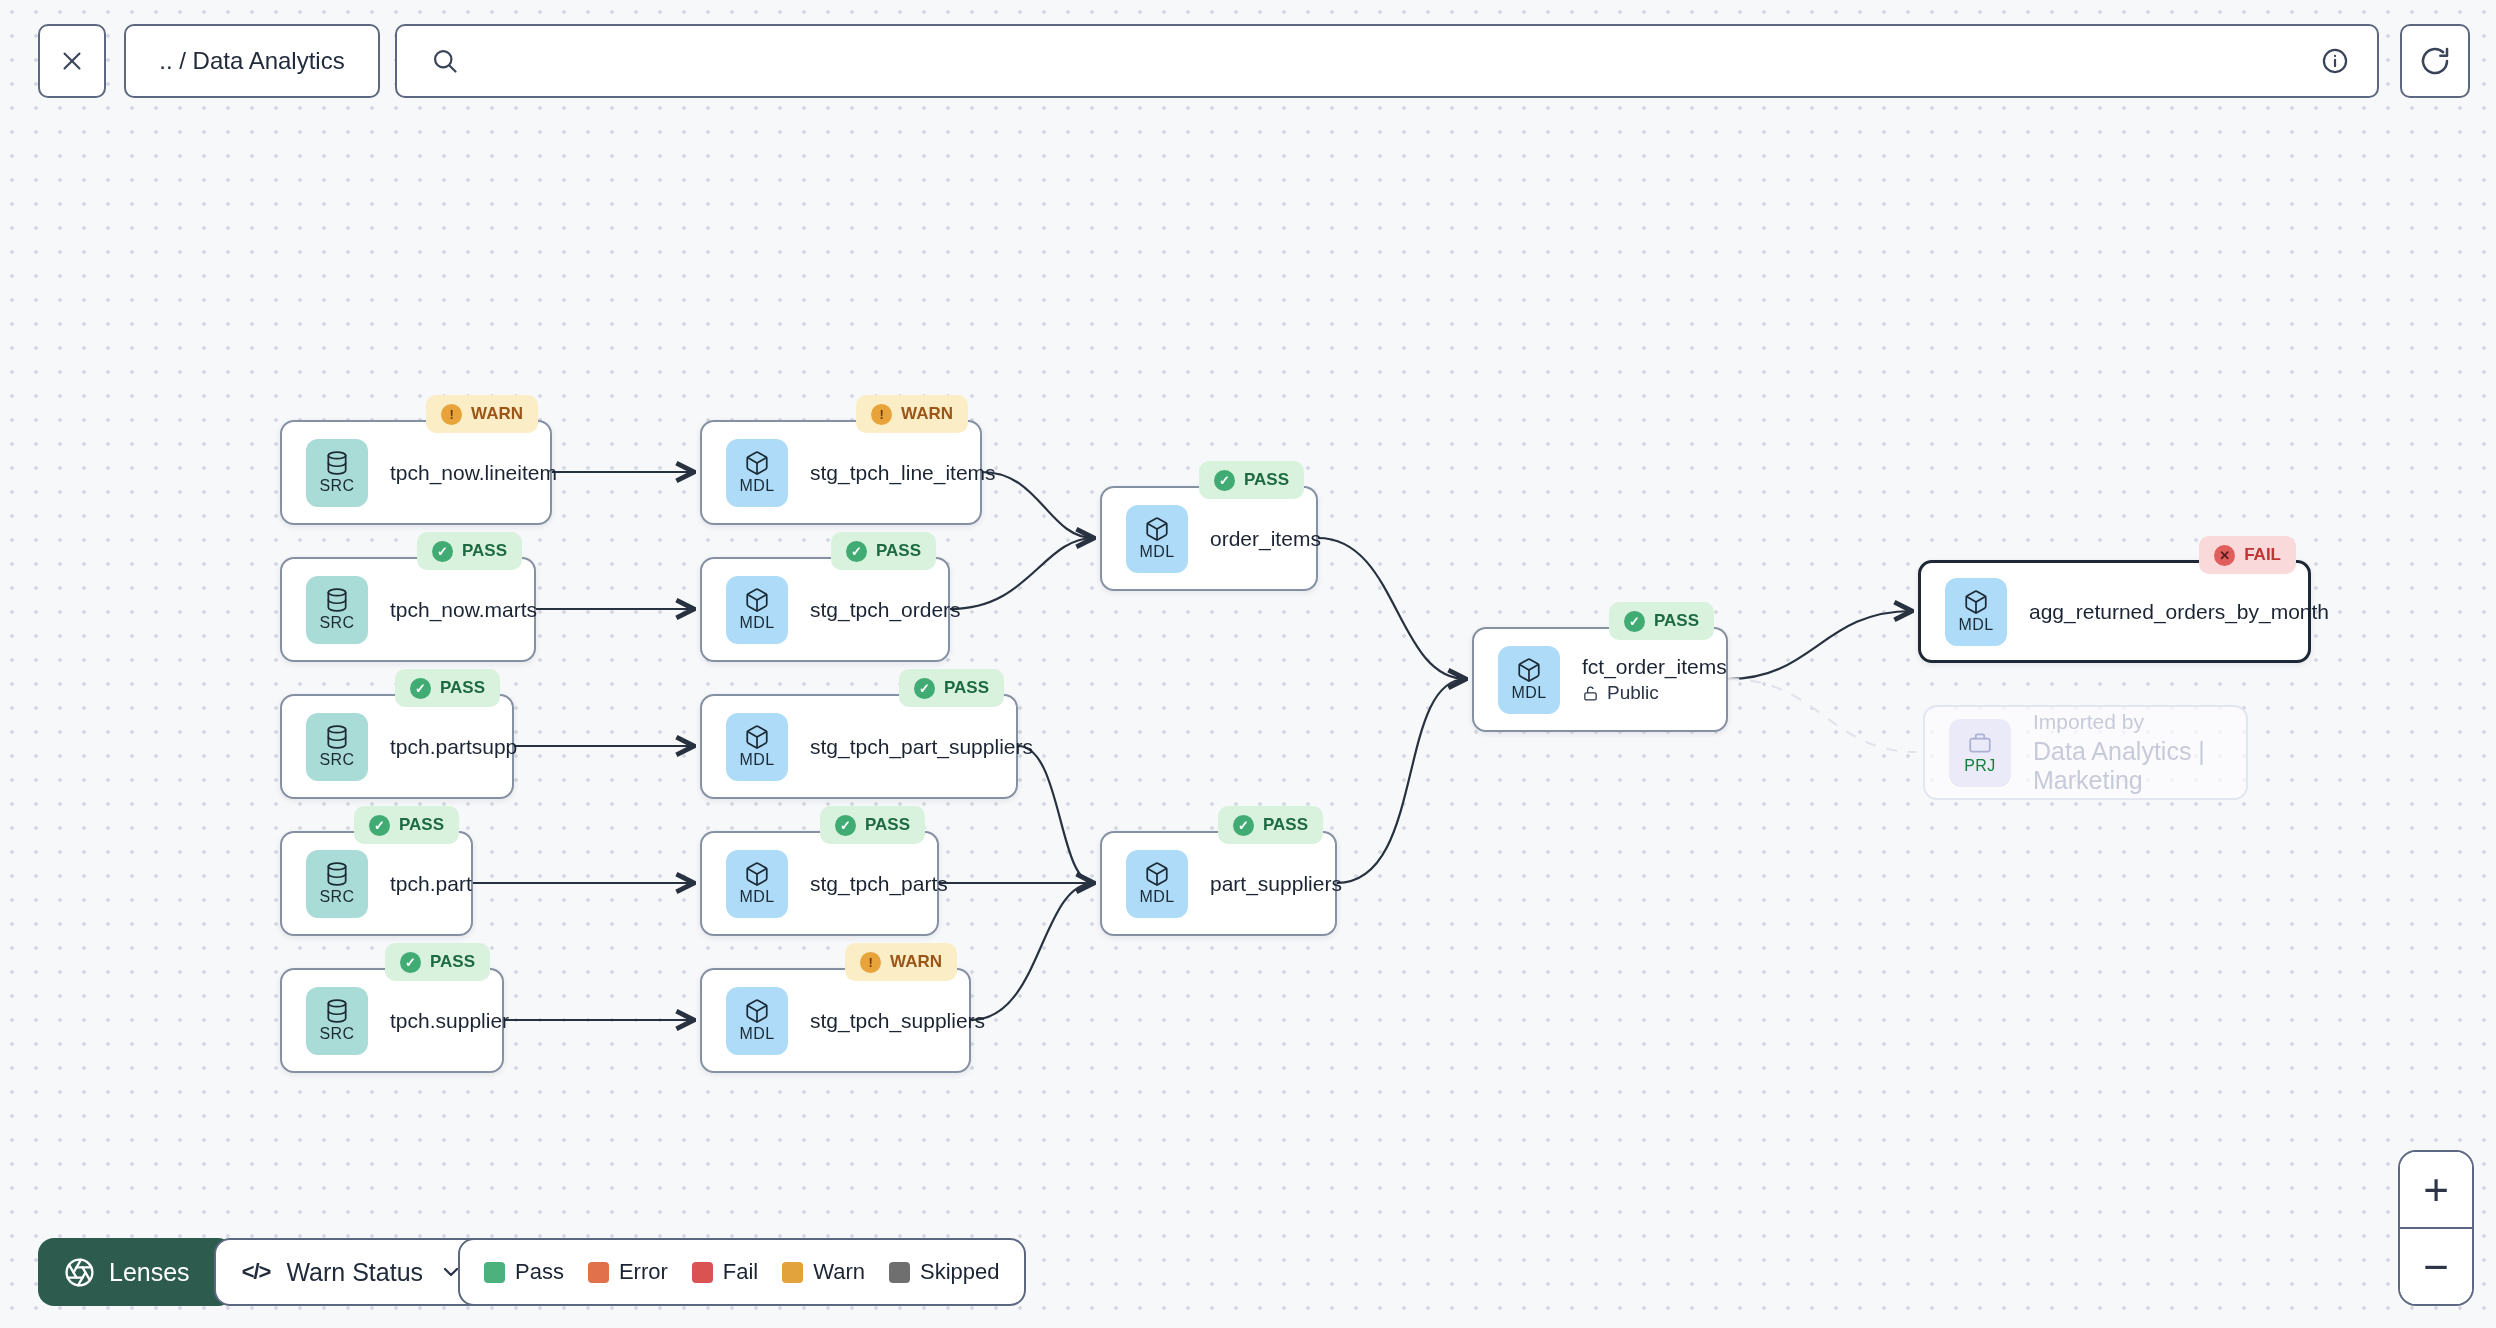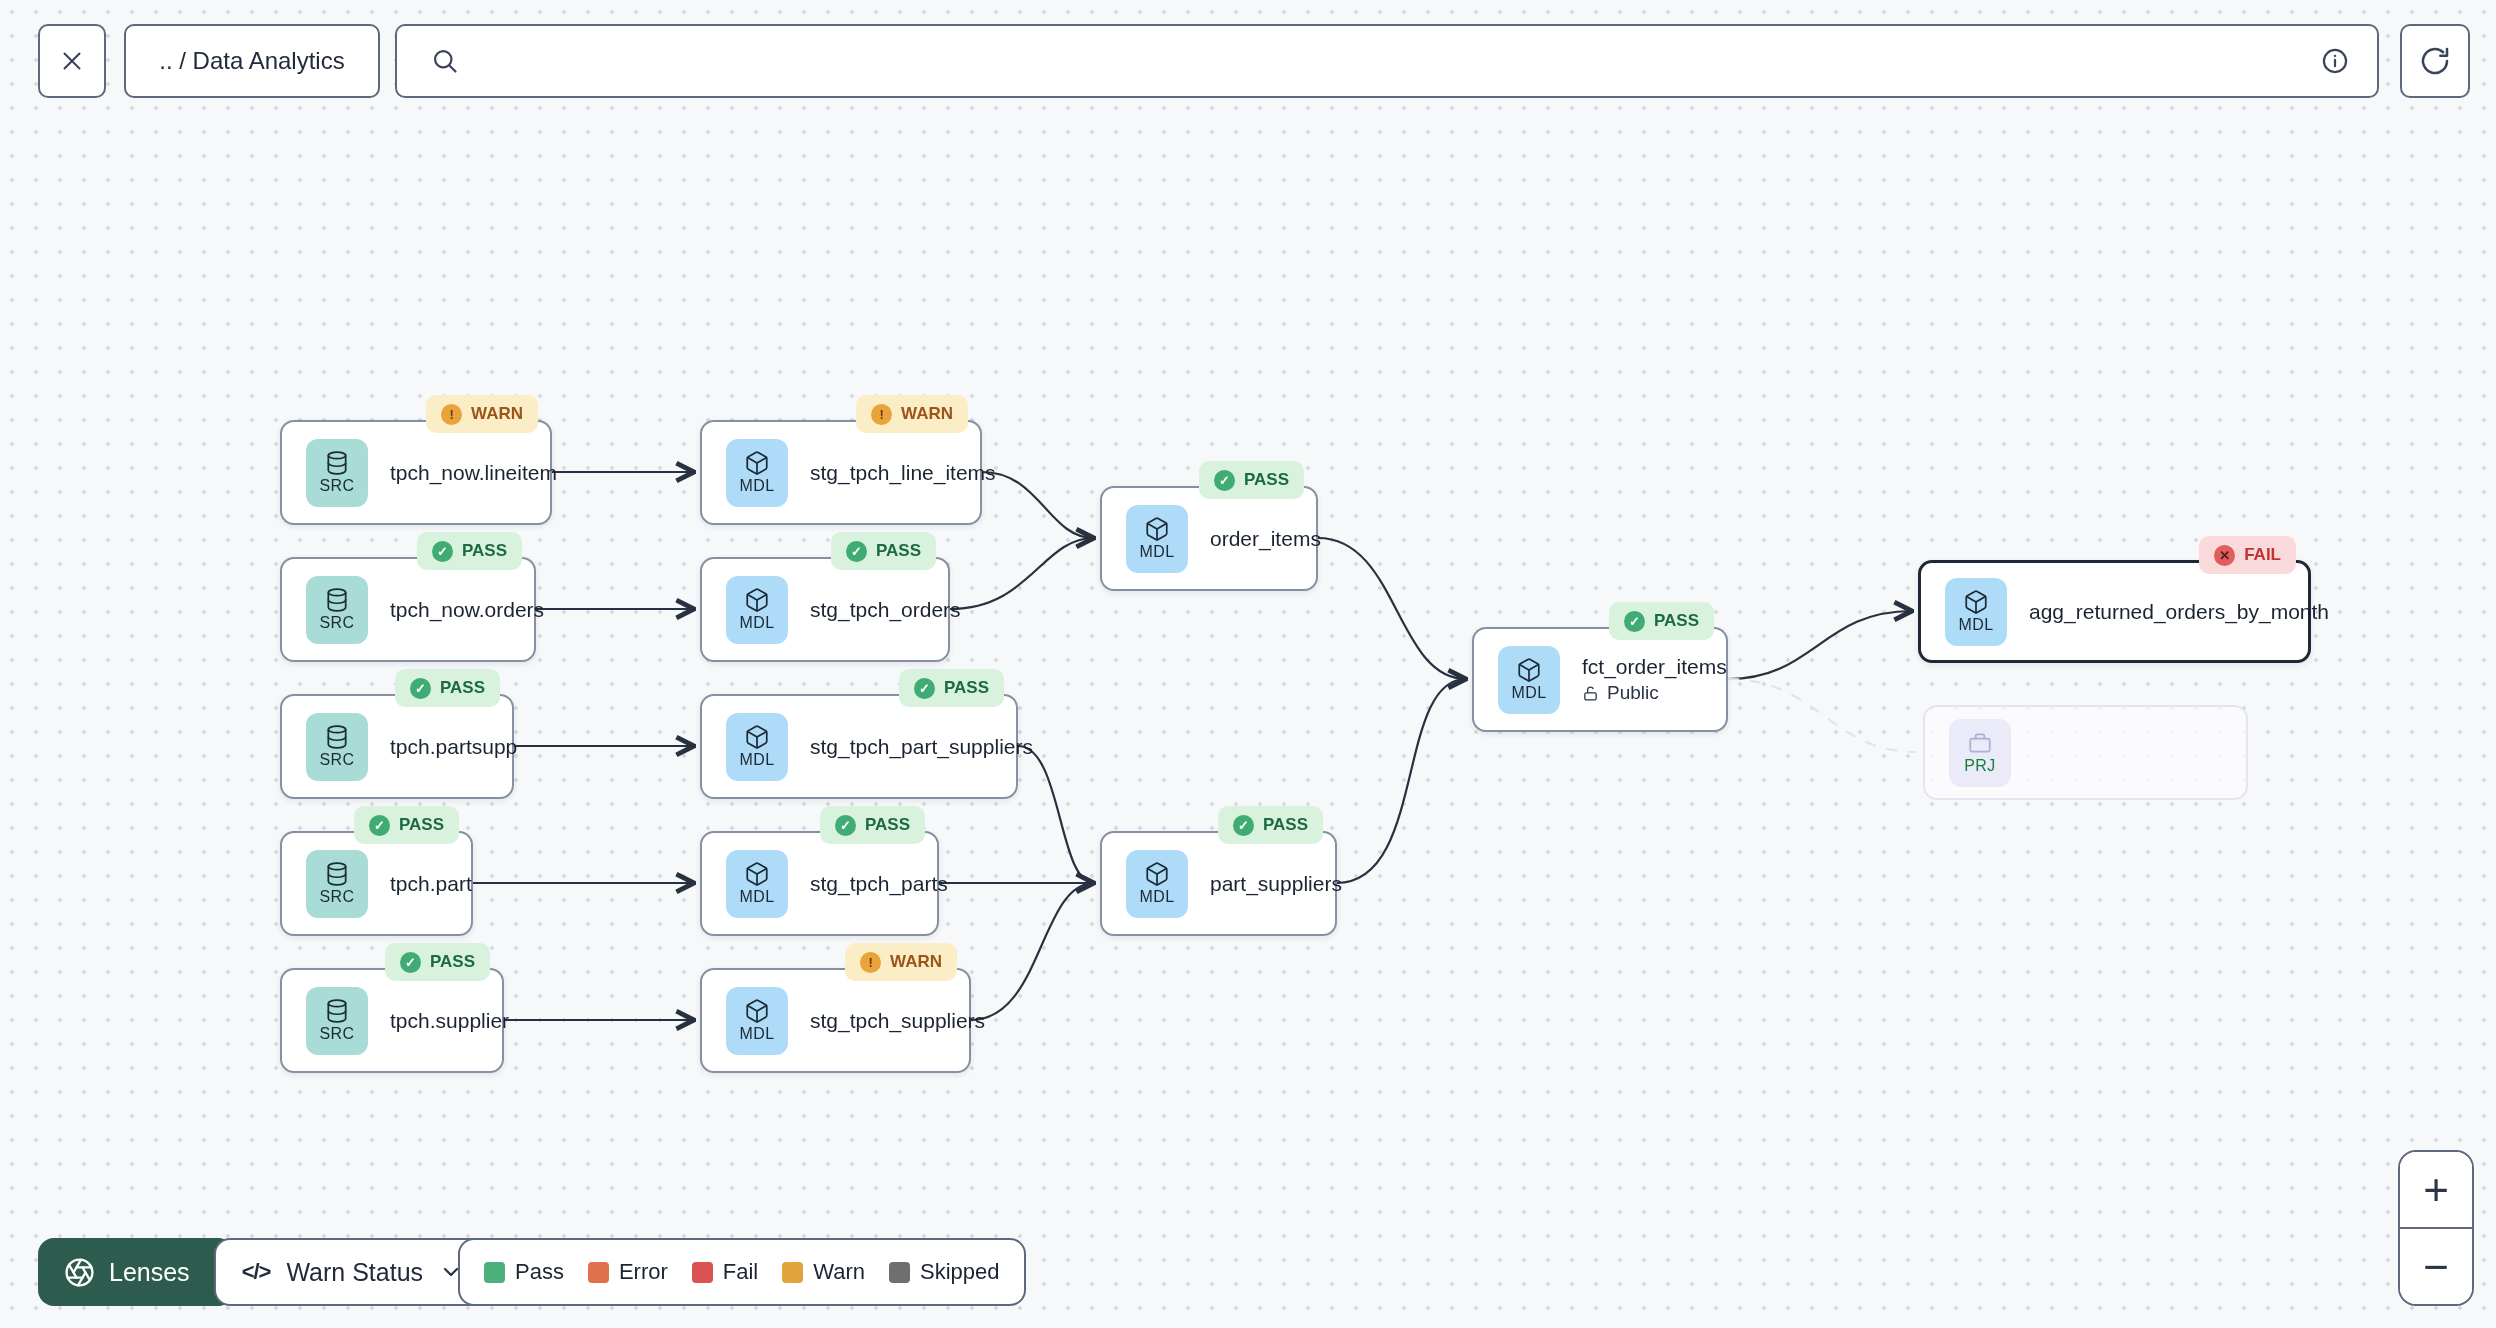--- a/index.html
+++ b/index.html
@@ -150,21 +150,21 @@
         <em>PASS</em>
       </span>
     <span class="iconbox src">
         <svg viewBox="0 0 24 24">
           <ellipse cx="12" cy="5" rx="8" ry="3"></ellipse>
           <path d="M4 5v7c0 1.66 3.6 3 8 3s8-1.34 8-3V5"></path>
           <path d="M4 12v7c0 1.66 3.6 3 8 3s8-1.34 8-3v-7"></path>
         </svg>
         <b>SRC</b>
       </span>
-    <span class="title">tpch_now.orders</span>
+    <span class="title">tpch_now.marts</span>
   </div>
   <div class="node" style="left:700px;top:557px;width:250px">
     <span class="badge pass">
         <i class="dot">✓</i>
         <em>PASS</em>
       </span>
     <span class="iconbox mdl">
         <svg viewBox="0 0 24 24">
           <path d="M21 8a2 2 0 0 0-1-1.73l-7-4a2 2 0 0 0-2 0l-7 4A2 2 0 0 0 3 8v8a2 2 0 0 0 1 1.73l7 4a2 2 0 0 0 2 0l7-4A2 2 0 0 0 21 16Z"></path>
           <path d="M3.3 7 12 12l8.7-5"></path>
@@ -341,20 +341,24 @@
   </div>
 
   <div class="node ghost" style="left:1923px;top:705px;width:325px;height:95px">
     <span class="iconbox prj">
         <svg viewBox="0 0 24 24">
           <rect x="3" y="8" width="18" height="12" rx="2"></rect>
           <path d="M8 8V6a2 2 0 0 1 2-2h4a2 2 0 0 1 2 2v2"></path>
         </svg>
         <b>PRJ</b>
       </span>
+    <span class="tcol">
+      <span class="gline1">Imported by</span>
+      <span class="gline2">Data Analytics | Marketing</span>
+    </span>
   </div>
 </div>
 
 <button class="tb" id="close-btn">
   <svg width="30" height="30" viewBox="0 0 28 28">
       <path d="M7 7 L21 21"></path>
       <path d="M21 7 L7 21"></path>
     </svg>
 </button>
 <button class="tb" id="crumb-btn">

